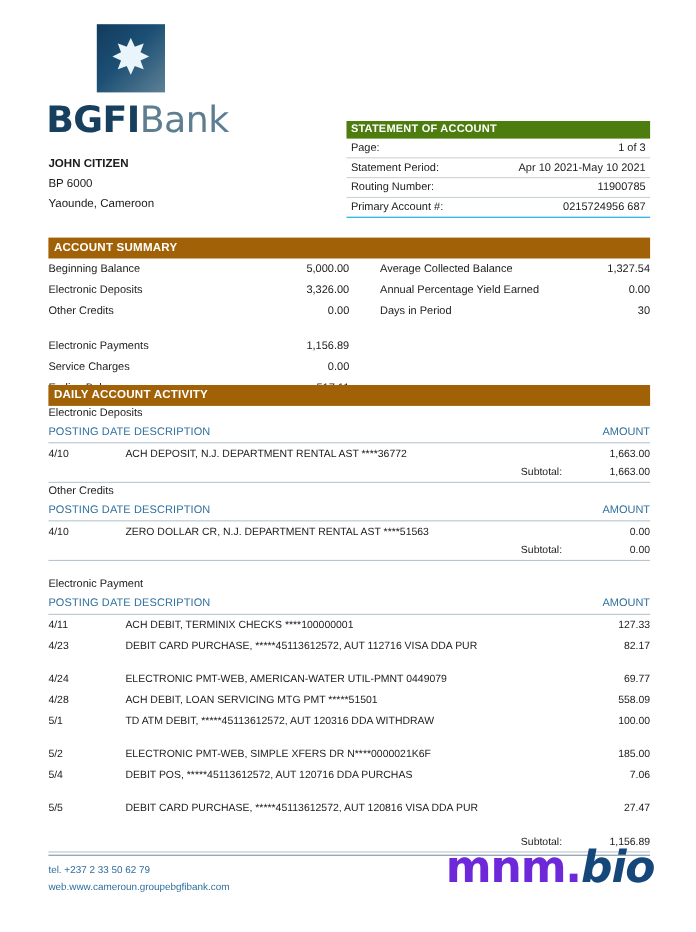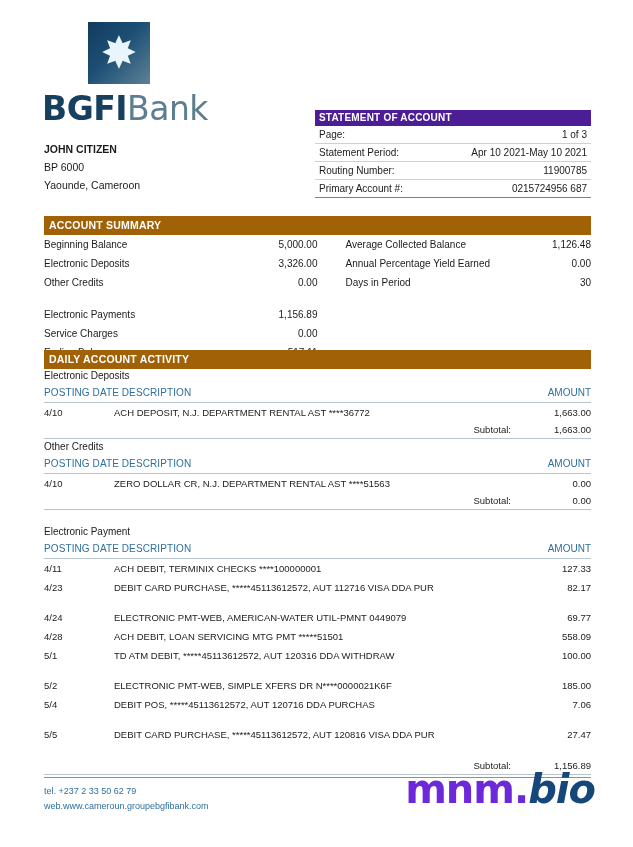--- a/index.html
+++ b/index.html
@@ -79,21 +79,21 @@
 
   
   .soa {
     position: absolute;
     left: 315px;
     top: 110px;
     width: 276px;
     font-size: 10px;
   }
   .soa .hdr {
-    background: #4c1d95;
+    background: #4d7c0f;
     color: #ffffff;
     font-weight: bold;
     padding: 2px 4px 3px 4px;
     font-size: 10px;
     letter-spacing: 0.2px;
   }
   .soa .row {
     display: flex;
     justify-content: space-between;
     border-bottom: 1px solid #c9d2d8;
@@ -298,21 +298,21 @@
           <span class="amt">0.00</span>
         </div>
         <div class="line">
           <span>Ending Balance</span>
           <span class="amt">517.11</span>
         </div>
       </div>
       <div class="col right">
         <div class="line">
           <span>Average Collected Balance</span>
-          <span class="amt">1,126.48</span>
+          <span class="amt">1,327.54</span>
         </div>
         <div class="line">
           <span>Annual Percentage Yield Earned</span>
           <span class="amt">0.00</span>
         </div>
         <div class="line">
           <span>Days in Period</span>
           <span class="amt">30</span>
         </div>
       </div>

